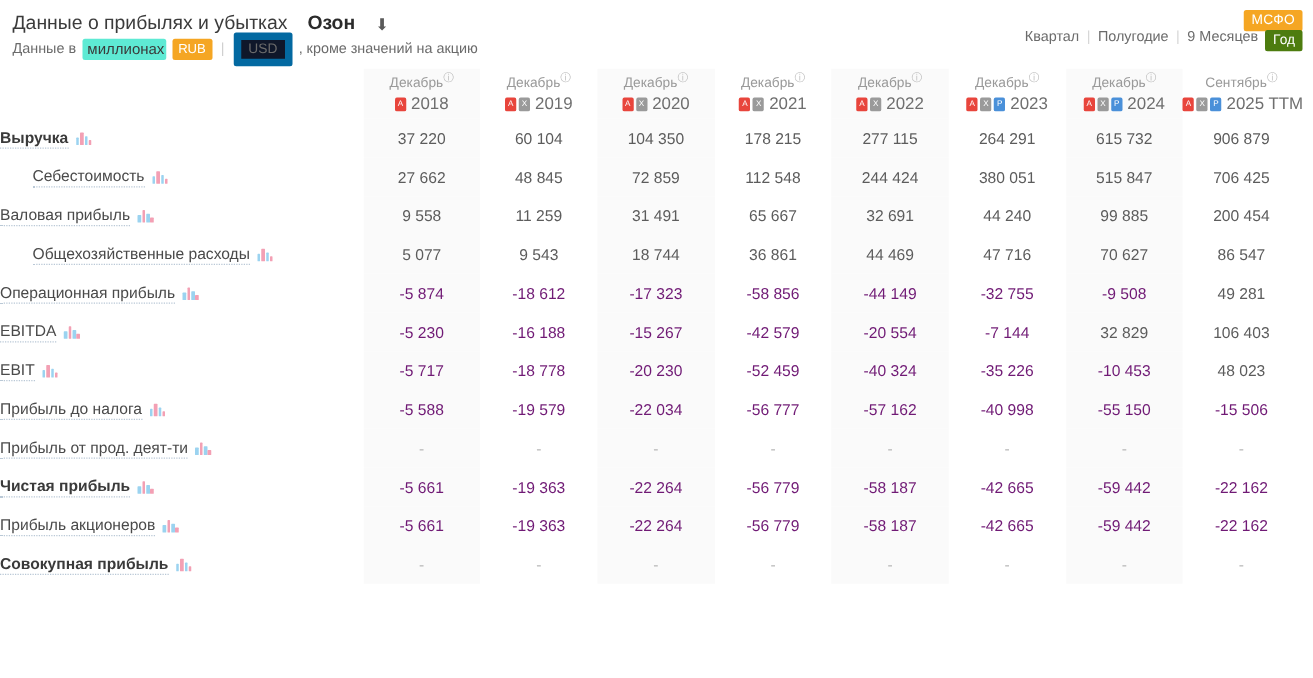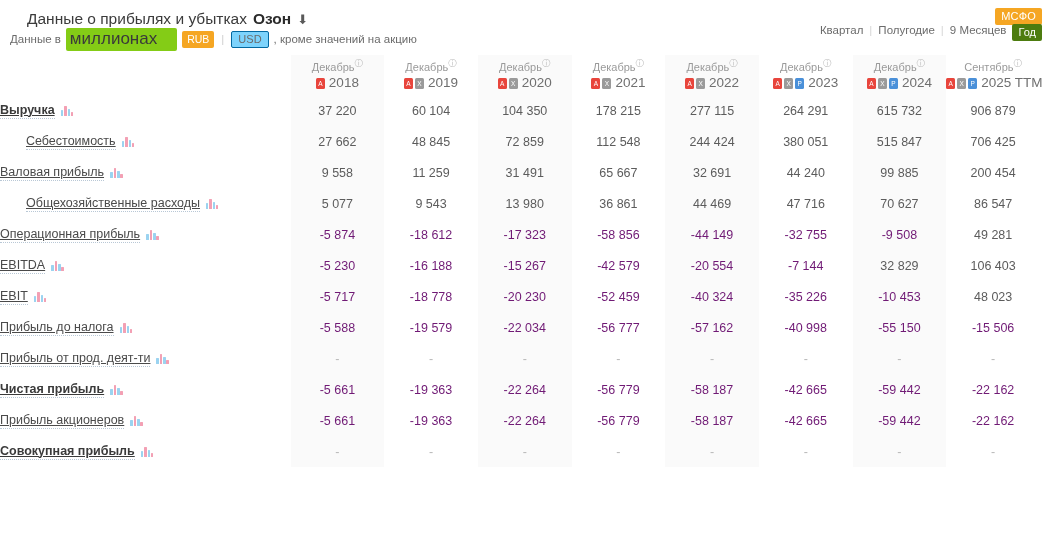--- a/index.html
+++ b/index.html
@@ -17,23 +17,22 @@
   }
 
   
   .header {
     padding: 8px 10px 0 10px;
     position: relative;
   }
   .title-row {
     display: flex;
     align-items: center;
-    gap: 6px;
+    gap: 16px;
     height: 22px;
-    margin-left: 17px;
   }
   .title-main {
     font-size: 15.5px;
     color: #3b3b3b;
   }
   .title-ticker {
     font-size: 15.5px;
     font-weight: bold;
     color: #2b2b2b;
   }
@@ -57,41 +56,41 @@
   .subtitle-row {
     display: flex;
     align-items: center;
     gap: 5px;
     margin-top: 1px;
     font-size: 11.5px;
     color: #6b6b6b;
     height: 16px;
   }
   .hl-yellow {
-    background: #84cc16;
+    background: #5eead4;
     color: #3a3a3a;
-    padding: 1px 20px 2px 4px;
+    padding: 1px 1px 2px 4px;
     border-radius: 2px;
-    font-size: 17px;
+    font-size: 12px;
   }
   .badge-rub {
     background: #f5a623;
     color: #fff;
     font-size: 10.5px;
     padding: 2px 5px 3px 5px;
     border-radius: 2px;
   }
   .sep { color: #cfcfcf; padding: 0 2px; }
   .badge-usd {
-    border: 1px solid #0369a1;
+    border: 6px solid #0369a1;
     color: #6b6b6b;
     font-size: 11px;
     padding: 1px 6px 2px 6px;
     border-radius: 2px;
-    background: #7dd3fc;
+    background: #0f172a;
     text-align: right;
   }
   .period-row {
     position: absolute;
     right: 8px;
     top: 24px;
     display: flex;
     gap: 6px;
     font-size: 11.5px;
     color: #6b6b6b;
@@ -184,21 +183,20 @@
   .row-label.indent { padding-left: 26px; }
   .row-label.bold { font-weight: bold; color: #3a3a3a; }
   .label-inner {
     display: inline-flex;
     align-items: center;
     gap: 6px;
   }
   .label-text {
     border-bottom: 1px dotted #b9c8d6;
     padding-bottom: 1px;
-    text-decoration: underline;
   }
   .chart-ico {
     display: inline-block;
     width: 12px; height: 11px;
     position: relative;
     flex: 0 0 auto;
   }
   .chart-ico i {
     position: absolute;
     bottom: 0;
@@ -394,21 +392,21 @@
                 <span class="label-text">Общехозяйственные расходы</span>
                 <span class="chart-ico">
                   <i></i>
                   <i></i>
                   <i></i>
                   <i></i>
                 </span>
               </span></td>
             <td class="num col-shaded">5 077</td>
             <td class="num">9 543</td>
-            <td class="num col-shaded">13 980</td>
+            <td class="num col-shaded">18 744</td>
             <td class="num">36 861</td>
             <td class="num col-shaded">44 469</td>
             <td class="num">47 716</td>
             <td class="num col-shaded">70 627</td>
             <td class="num">86 547</td>
           </tr>
           <tr>
             <td class="row-label"><span class="label-inner">
                 <span class="label-text">Операционная прибыль</span>
                 <span class="chart-ico">

